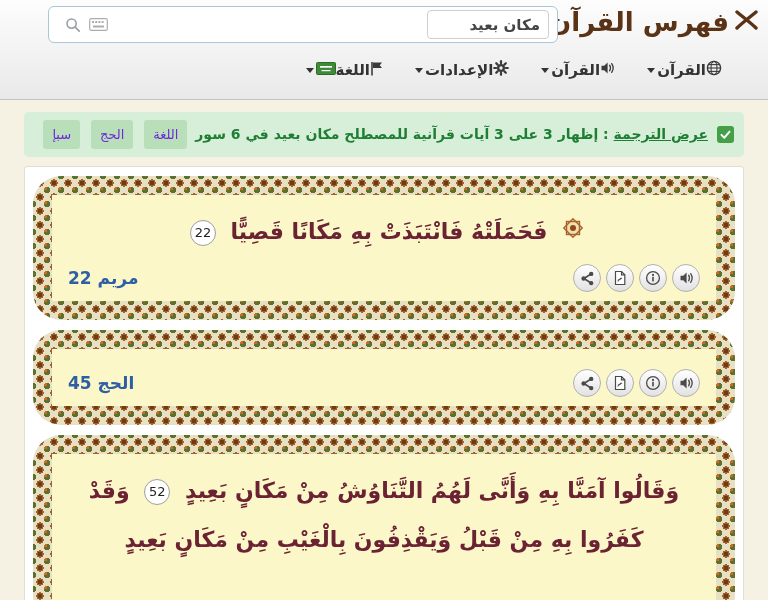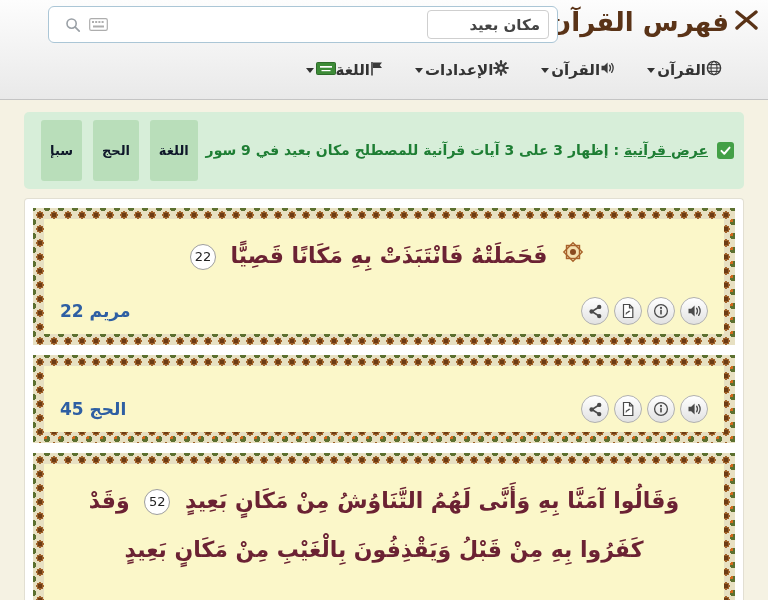--- a/index.html
+++ b/index.html
@@ -71,47 +71,48 @@
     background: #43a047; border-radius: 3px;
     display: flex; align-items: center; justify-content: center;
     cursor: pointer;
   }
   .results-text { line-height: 21px; }
   .results-link { text-decoration: underline; cursor: pointer; }
   .sura-tag {
     display: inline-block;
     background: #b9deba;
     border-radius: 3px;
-    padding: 20px 9px;
+    padding: 4px 9px;
     margin: 0 3px;
-    font-size: 13px; font-weight: bold; color: #0f172a;
+    font-size: 13px; font-weight: normal; color: #6d28d9;
     cursor: pointer;
   }
 
   
   .panel {
     margin: 9px 24px 0;
     background: #fff;
     border: 1px solid #e2dfd2;
     border-bottom: none;
     border-radius: 4px 4px 0 0;
     padding: 9px 8px;
     height: 600px;
   }
   .card {
     margin-bottom: 10px;
-    padding: 11px;
+    padding: 19px;
     background-color: #e7e0c2;
     background-image:
       radial-gradient(circle at 7px 7px, #6d3c14 2.4px, #a0622a 2.4px 3.6px, rgba(0,0,0,0) 3.8px),
       radial-gradient(circle at 1px 1px, #5c7030 1.7px, rgba(0,0,0,0) 2px),
       radial-gradient(circle at 13px 1px, #5c7030 1.7px, rgba(0,0,0,0) 2px),
       radial-gradient(circle at 1px 13px, #5c7030 1.7px, rgba(0,0,0,0) 2px),
       radial-gradient(circle at 13px 13px, #d2691e 1.7px, rgba(0,0,0,0) 2px);
     background-size: 14px 14px;
+    border-radius: 28px;
   }
   .card-inner {
     background: #fbf7c9;
     padding: 13px 16px 9px;
   }
   .verse {
     text-align: center;
     color: #6b2233;
     font-size: 22px; font-weight: bold;
     line-height: 2.2;
@@ -121,21 +122,21 @@
     display: inline-flex; align-items: center; justify-content: center;
     width: 26px; height: 26px;
     border-radius: 50%;
     background: #fff; border: 1px solid #9e9e9e;
     font-size: 13px; font-weight: normal; color: #222;
     margin: 0 7px; vertical-align: middle;
   }
   .hizb { vertical-align: middle; margin-left: 6px; }
   .card-footer {
     display: flex; justify-content: space-between; align-items: center;
-    margin-top: 16px;
+    margin-top: 7px;
   }
   .actions { display: flex; gap: 5px; }
   .icon-btn {
     width: 28px; height: 28px; border-radius: 50%;
     background: linear-gradient(#ffffff, #e2e2e2);
     border: 1px solid #b0b0b0;
     display: flex; align-items: center; justify-content: center;
     cursor: pointer;
   }
   .sura-link {
@@ -247,24 +248,24 @@
   </div>
 </div>
 
 <div class="results-bar">
   <span class="checkbox">
     <svg width="13" height="13" viewBox="0 0 16 16">
       <polyline points="3,8.5 6.5,12 13,4.5" fill="none" stroke="#fff" stroke-width="2.4" stroke-linecap="round" stroke-linejoin="round"></polyline>
     </svg>
   </span>
   <span class="results-text">
-    <span class="results-link">عرض قرآنية</span>
+    <span class="results-link">عرض الترجمة</span>
     <span>: إظهار 3 على 3 آيات قرآنية للمصطلح</span>
     <b>مكان بعيد</b>
-    <span>في 9 سور</span>
+    <span>في 6 سور</span>
     <span class="sura-tag">اللغة</span>
     <span class="sura-tag">الحج</span>
     <span class="sura-tag">سبإ</span>
   </span>
 </div>
 
 <div class="panel">
 
   <div class="card">
     <div class="card-inner">

